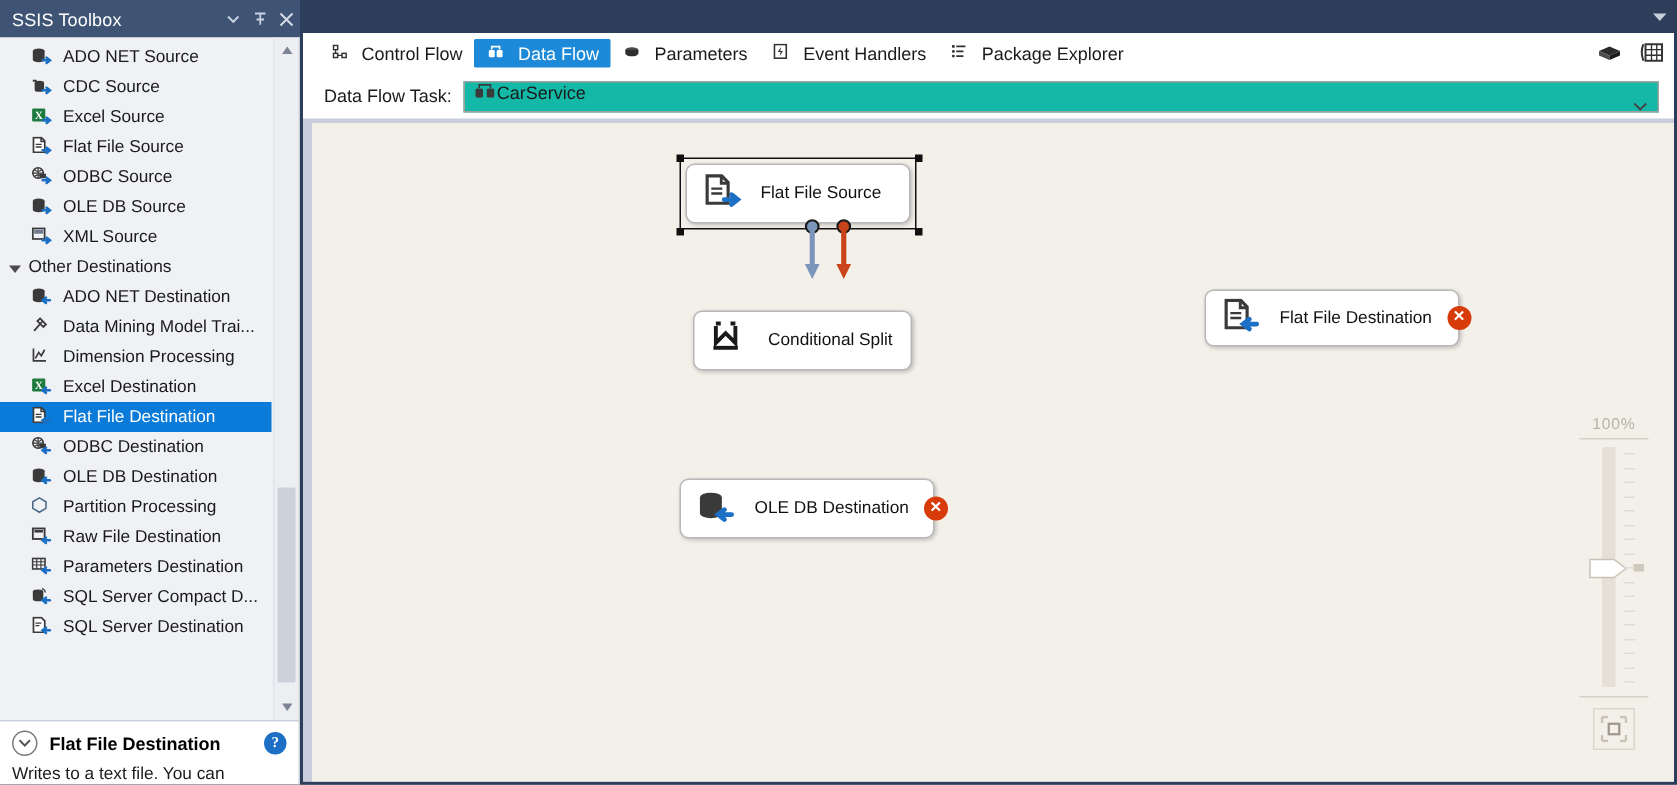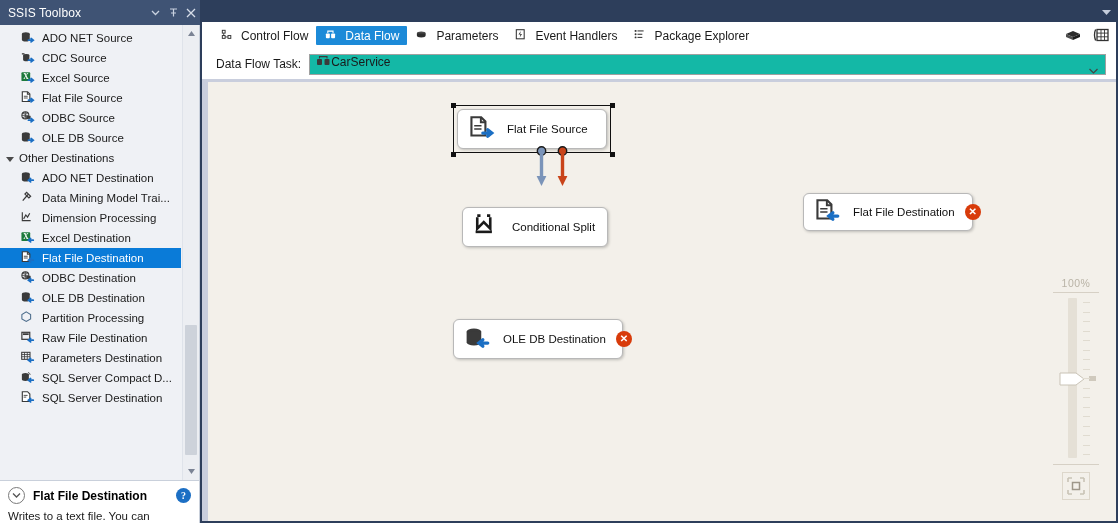--- a/index.html
+++ b/index.html
@@ -229,20 +229,30 @@
           </div>
           <div class="tb-row">
             <span class="tb-ico">
               <svg width="14" height="14" viewBox="0 0 16 16">
                 <ellipse cx="5.5" cy="3.5" rx="4.5" ry="2" fill="#3a3a3a"></ellipse>
                 <path d="M1 3.5 V10 a4.5 2 0 0 0 9 0 V3.5" fill="#3a3a3a"></path>
                 <path d="M8.5 10.5 H13.5 M11.5 8.5 L14 10.5 L11.5 12.5" stroke="#1b6fc4" stroke-width="2" fill="none" stroke-linecap="round"></path>
               </svg>
             </span>
             <span>OLE DB Source</span>
+          </div>
+          <div class="tb-row">
+            <span class="tb-ico">
+              <svg width="14" height="14" viewBox="0 0 16 16">
+                <rect x="1" y="1.5" width="9" height="8" fill="none" stroke="#3a3a3a" stroke-width="1.3"></rect>
+                <rect x="2" y="2.5" width="7" height="3" fill="#6f7b8c"></rect>
+                <path d="M8.5 10.5 H13.5 M11.5 8.5 L14 10.5 L11.5 12.5" stroke="#1b6fc4" stroke-width="2" fill="none" stroke-linecap="round"></path>
+              </svg>
+            </span>
+            <span>XML Source</span>
           </div>
           <div class="tb-row group">
             <span class="tri open"></span>
             <span>Other Destinations</span>
           </div>
           <div class="tb-row">
             <span class="tb-ico">
               <svg width="14" height="14" viewBox="0 0 16 16">
                 <ellipse cx="5.5" cy="3.5" rx="4.5" ry="2" fill="#3a3a3a"></ellipse>
                 <path d="M1 3.5 V10 a4.5 2 0 0 0 9 0 V3.5" fill="#3a3a3a"></path>

